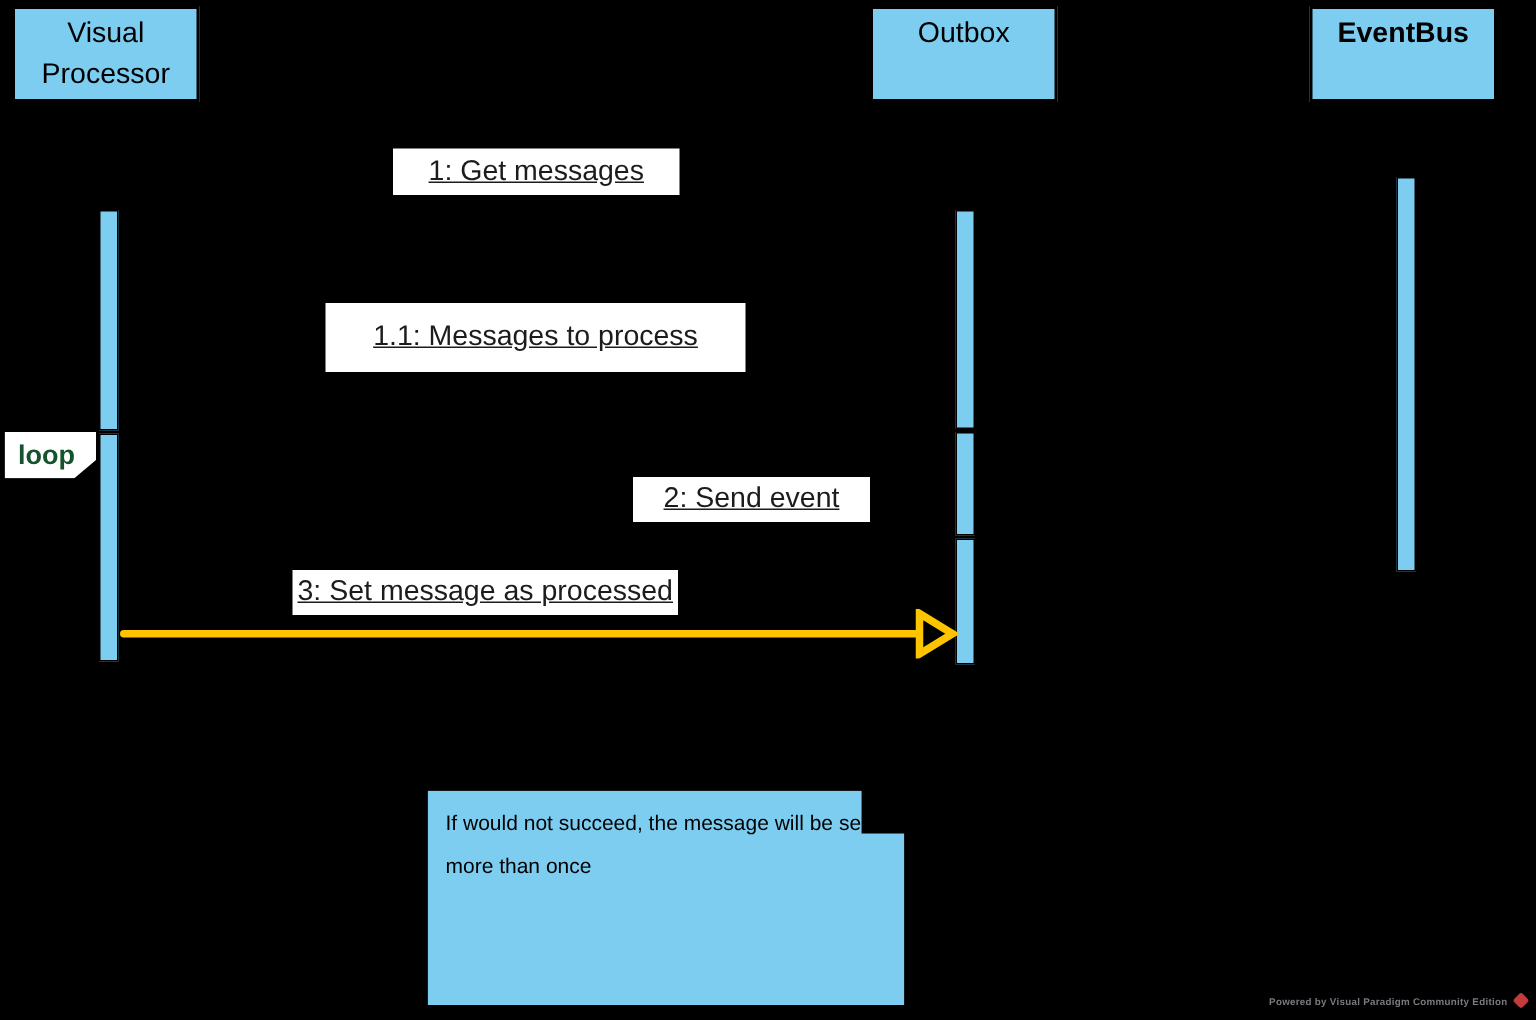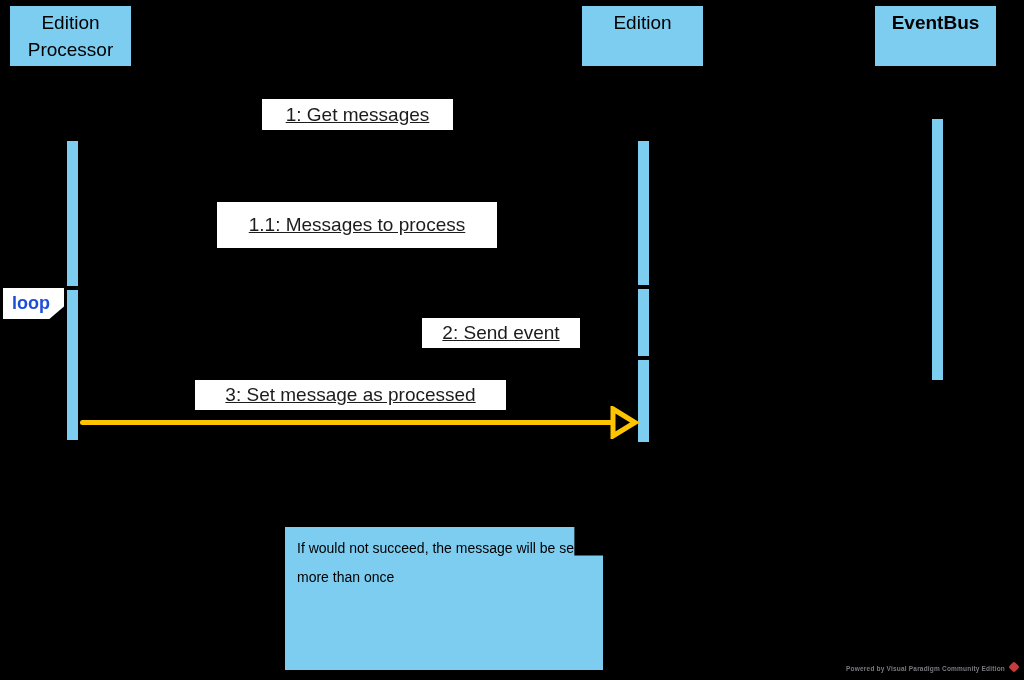--- a/index.html
+++ b/index.html
@@ -16,21 +16,21 @@
     position:absolute; width:13px;
     background:#7DCDF1; border:1px solid #000; box-sizing:border-box;
   }
   .msg {
     position:absolute; background:#ffffff; color:#1c1c1c;
     font-size:19px; white-space:nowrap;
     display:flex; align-items:center; justify-content:center;text-decoration:underline;
   }
   .loop-label {
     position:absolute; left:3px; top:288px; width:61px; height:31px;
-    background:#ffffff; color:#1d4ed8; font-weight:bold; font-size:18px;
+    background:#ffffff; color:#14532d; font-weight:bold; font-size:18px;
     line-height:30px; padding-left:9px; box-sizing:border-box;
     clip-path:polygon(0 0, 100% 0, 100% 60%, 76% 100%, 0 100%);
   }
   .note {
     position:absolute; left:285px; top:527px; width:318px; height:143px;
     background:#7DCDF1; color:#000; font-size:14px; line-height:29px;
     padding:7px 12px; box-sizing:border-box;
     clip-path:polygon(0 0, 91% 0, 91% 20%, 100% 20%, 100% 100%, 0 100%);
   }
   .arrow-line {
@@ -46,42 +46,42 @@
     position:absolute; right:6px; bottom:9px; width:8px; height:8px;
     background:#C43B3B; border-radius:2px; transform:rotate(45deg);
   }
 </style>
 </head>
 <body>
 
 <div class="stage">
 
   <div class="actor" style="left:8px; top:4px;">
-    <span>Edition Processor</span>
+    <span>Visual Processor</span>
   </div>
   <div class="actor" style="left:580px; top:4px;">
-    <span>Edition</span>
+    <span>Outbox</span>
   </div>
   <div class="actor" style="left:873px; top:4px;font-weight:bold;">
     <span>EventBus</span>
   </div>
 
   <div class="bar" style="left:66px; top:140px; height:147px;"></div>
   <div class="bar" style="left:66px; top:289px; height:152px;"></div>
 
   <div class="bar" style="left:637px; top:140px; height:146px;"></div>
   <div class="bar" style="left:637px; top:288px; height:69px;"></div>
   <div class="bar" style="left:637px; top:359px; height:84px;"></div>
 
   <div class="bar" style="left:931px; top:118px; height:263px;"></div>
 
   <div class="msg" style="left:262px; top:99px; width:191px; height:31px;">1: Get messages</div>
   <div class="msg" style="left:217px; top:202px; width:280px; height:46px;">1.1: Messages to process</div>
   <div class="msg" style="left:422px; top:318px; width:158px; height:30px;">2: Send event</div>
-  <div class="msg" style="left:195px; top:380px; width:311px; height:30px;">3: Set message as processed</div>
+  <div class="msg" style="left:195px; top:380px; width:257px; height:30px;">3: Set message as processed</div>
 
   <div class="loop-label">
     <span>loop</span>
   </div>
 
   <div class="arrow-line"></div>
   <svg class="arrow-head" width="29" height="33" viewBox="0 0 29 33">
     <polygon points="3,3 25,16.5 3,30" fill="none" stroke="#FFC400" stroke-width="5" stroke-linejoin="miter"></polygon>
   </svg>
 

